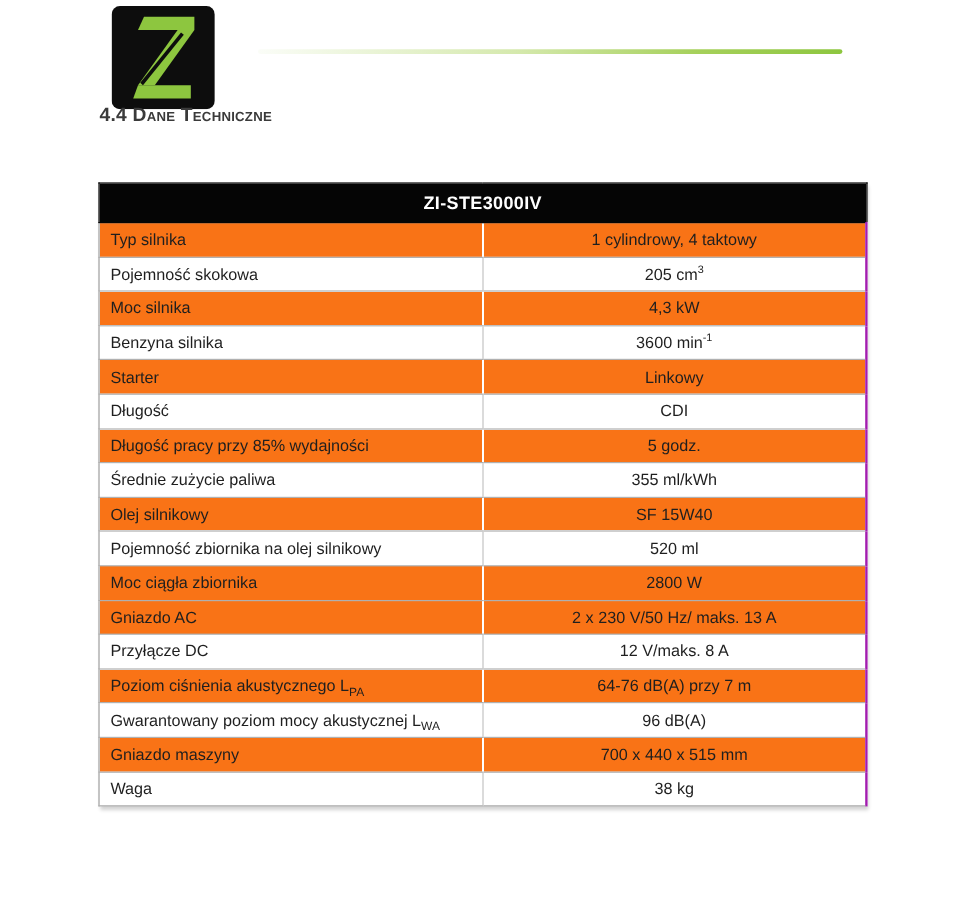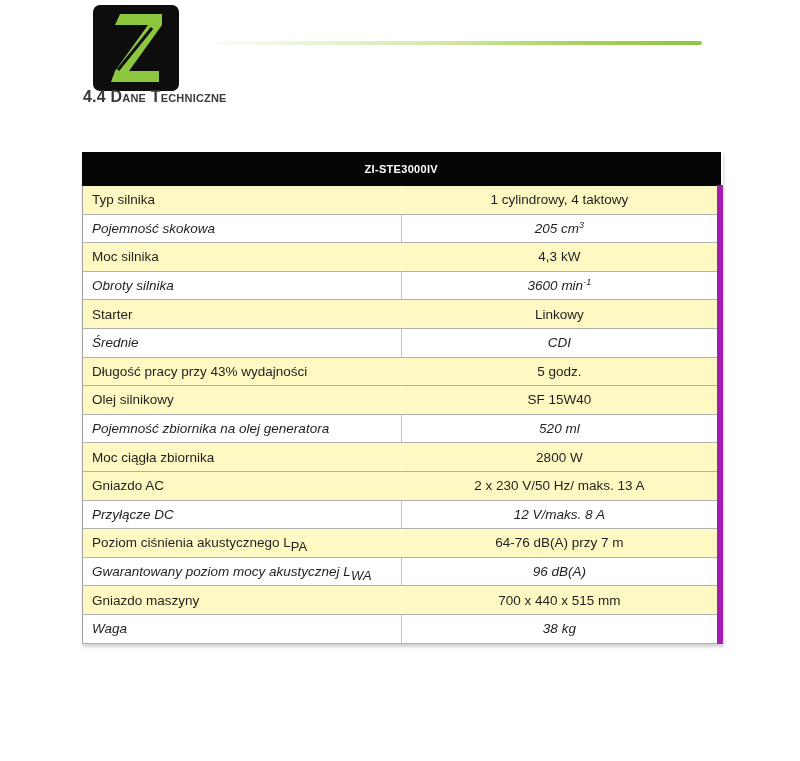--- a/index.html
+++ b/index.html
@@ -54,21 +54,21 @@
     left: 82px;
     top: 152px;
     width: 641px;
     border-collapse: collapse;
     table-layout: fixed;
     box-shadow: 1px 3px 3px rgba(0,0,0,0.18);
   }
   table.spec th.title {
     background: #050505;
     color: #ffffff;
-    font-size: 11px;
+    font-size: 15px;
     font-weight: bold;
     text-align: center;
     height: 30px;
     letter-spacing: 0.3px;
     border: 1px solid #050505;
   }
   table.spec td {
     height: 27.6px;
     font-size: 13.5px;
     color: #1f1f1f;
@@ -80,27 +80,27 @@
   table.spec td.label {
     width: 320px;
     padding-left: 9px;
     text-align: left;
     border-left: 1px solid #9e9e9e;
   }
   table.spec td.val {
     width: 321px;
     text-align: center;
     border-left: 1px solid #c3c3c3;
-    border-right: 6px solid #a21caf;
-  }
-  tr.green td { background: #fef9c3; }
+    border-right: 2px solid #a21caf;
+  }
+  tr.green td { background: #f97316; }
   tr.green td.val { border-left-color: rgba(255,255,255,0.65); }
-  tr.white td { background: #ffffff; font-style: italic; }
+  tr.white td { background: #ffffff; }
   table.spec sub {
-    font-size: 13px;
+    font-size: 10px;
     line-height: 0;
   }
   table.spec sup {
     font-size: 9px;
     line-height: 0;
   }
 </style>
 </head>
 <body>
 
@@ -135,41 +135,45 @@
         </tr>
         <tr class="white">
           <td class="label">Pojemność skokowa</td>
           <td class="val">205 cm<sup>3</sup></td>
         </tr>
         <tr class="green">
           <td class="label">Moc silnika</td>
           <td class="val">4,3 kW</td>
         </tr>
         <tr class="white">
-          <td class="label">Obroty silnika</td>
+          <td class="label">Benzyna silnika</td>
           <td class="val">3600 min<sup>-1</sup></td>
         </tr>
         <tr class="green">
           <td class="label">Starter</td>
           <td class="val">Linkowy</td>
         </tr>
         <tr class="white">
-          <td class="label">Średnie</td>
+          <td class="label">Długość</td>
           <td class="val">CDI</td>
         </tr>
         <tr class="green">
-          <td class="label">Długość pracy przy 43% wydajności</td>
+          <td class="label">Długość pracy przy 85% wydajności</td>
           <td class="val">5 godz.</td>
+        </tr>
+        <tr class="white">
+          <td class="label">Średnie zużycie paliwa</td>
+          <td class="val">355 ml/kWh</td>
         </tr>
         <tr class="green">
           <td class="label">Olej silnikowy</td>
           <td class="val">SF 15W40</td>
         </tr>
         <tr class="white">
-          <td class="label">Pojemność zbiornika na olej generatora</td>
+          <td class="label">Pojemność zbiornika na olej silnikowy</td>
           <td class="val">520 ml</td>
         </tr>
         <tr class="green">
           <td class="label">Moc ciągła zbiornika</td>
           <td class="val">2800 W</td>
         </tr>
         <tr class="green">
           <td class="label">Gniazdo AC</td>
           <td class="val">2 x 230 V/50 Hz/ maks. 13 A</td>
         </tr>

